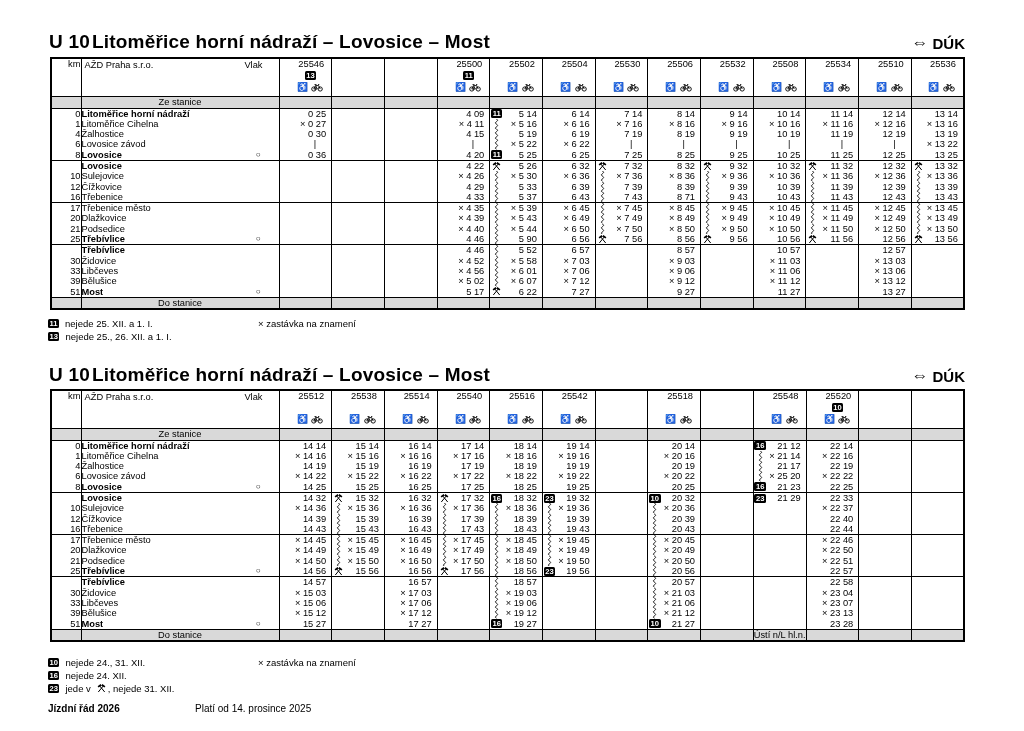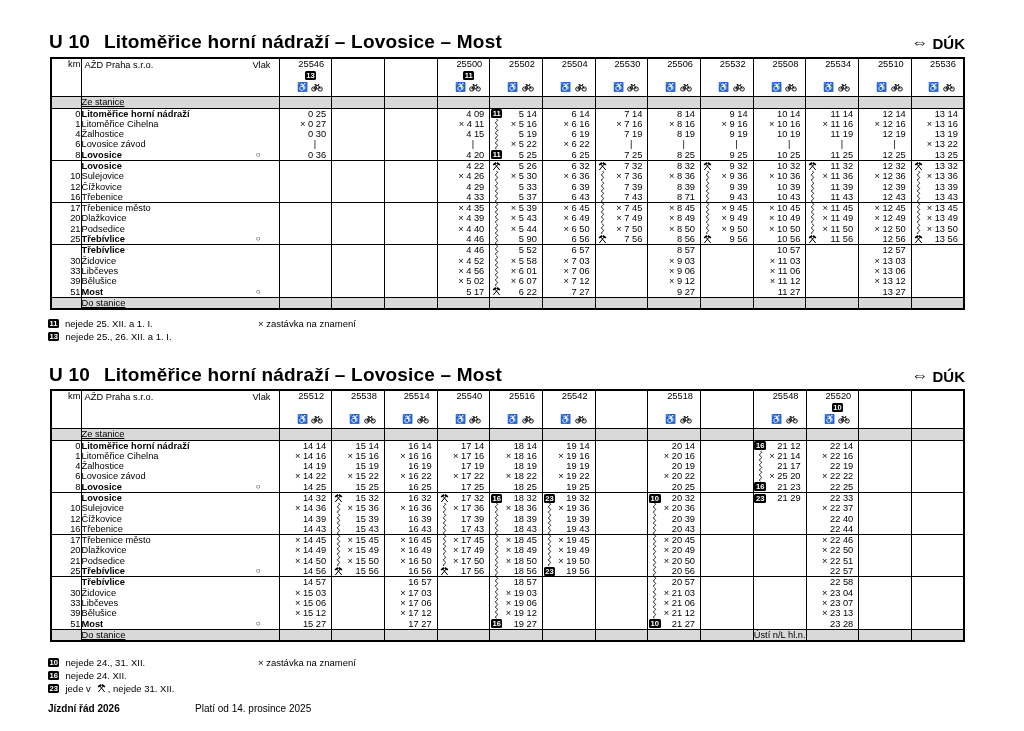--- a/index.html
+++ b/index.html
@@ -1,35 +1,35 @@
 <!DOCTYPE html>
 <html><head>
 <meta charset="utf-8">
 <style>
   html,body{margin:0;padding:0;background:#fff;}
   .page{position:relative;width:1024px;height:731px;background:#fff;overflow:hidden;
         font-family:"Liberation Sans",sans-serif;color:#000;}
   .titlebar{position:absolute;left:49px;width:916px;display:flex;justify-content:space-between;align-items:baseline;}
-  .titleleft{display:flex;align-items:baseline;gap:14px;font-weight:bold;font-size:19px;letter-spacing:.2px;}
+  .titleleft{display:flex;align-items:baseline;gap:2px;font-weight:bold;font-size:19px;letter-spacing:.2px;}
   .titleright{font-weight:bold;font-size:15px;display:flex;align-items:center;gap:4px;}
   .titleright .arr{font-size:17px;}
   .ttwrap{position:absolute;left:50px;}
   table.tt{border-collapse:collapse;table-layout:fixed;border:2px solid #000;background:#fff;}
   table.tt td{border-left:1px solid #000;padding:0;margin:0;vertical-align:middle;overflow:hidden;
               white-space:nowrap;font-size:9.3px;line-height:10.3px;height:10.3px;}
   tr.hdr td{height:37px;vertical-align:top;border-bottom:1px solid #000;}
   tr.band td{background:#d9d9d9;border-top:1px solid #000;border-bottom:1px solid #000;height:10.5px;}
   tr.sec td{border-top:1px solid #000;}
   tr.extra td{border-top:1px solid #000;height:12px;}
   td.kmcell{text-align:right;padding-right:3px;}
   td.stncell{position:relative;padding-left:3px;}
   td.stncell .circ{position:absolute;right:18px;top:50%;transform:translateY(-52%);font-size:8px;}
   .bold{font-weight:bold;}
-  td.bandlabel{text-align:left;padding-right:4px;text-decoration:underline;}
-  .ophead{display:flex;justify-content:space-between;padding:1px 8px 0 3px;}
+  td.bandlabel{text-align:center;padding-right:4px;}
+  .ophead{display:flex;justify-content:space-between;padding:1px 16px 0 3px;}
   .kmhead{text-align:right;padding:1px 3px 0 0;}
   .tnum{text-align:right;padding:0 7px 0 0;height:11px;}
   .tnote{height:11px;text-align:right;padding-right:15px;}
   .ticons{height:12px;text-align:right;padding-right:8px;display:flex;justify-content:flex-end;align-items:center;gap:3px;}
   .wc{font-size:9px;line-height:9px;}
   .nb{display:inline-block;background:#000;color:#fff;font-weight:bold;font-size:7.6px;
       line-height:9px;padding:0 1.5px;border-radius:1.5px;}
   td.tc{position:relative;}
   td.tc .mk{position:absolute;left:1px;top:0;bottom:0;width:11px;display:flex;align-items:center;justify-content:center;}
   td.tc .tv{display:block;text-align:right;padding-right:5px;}

